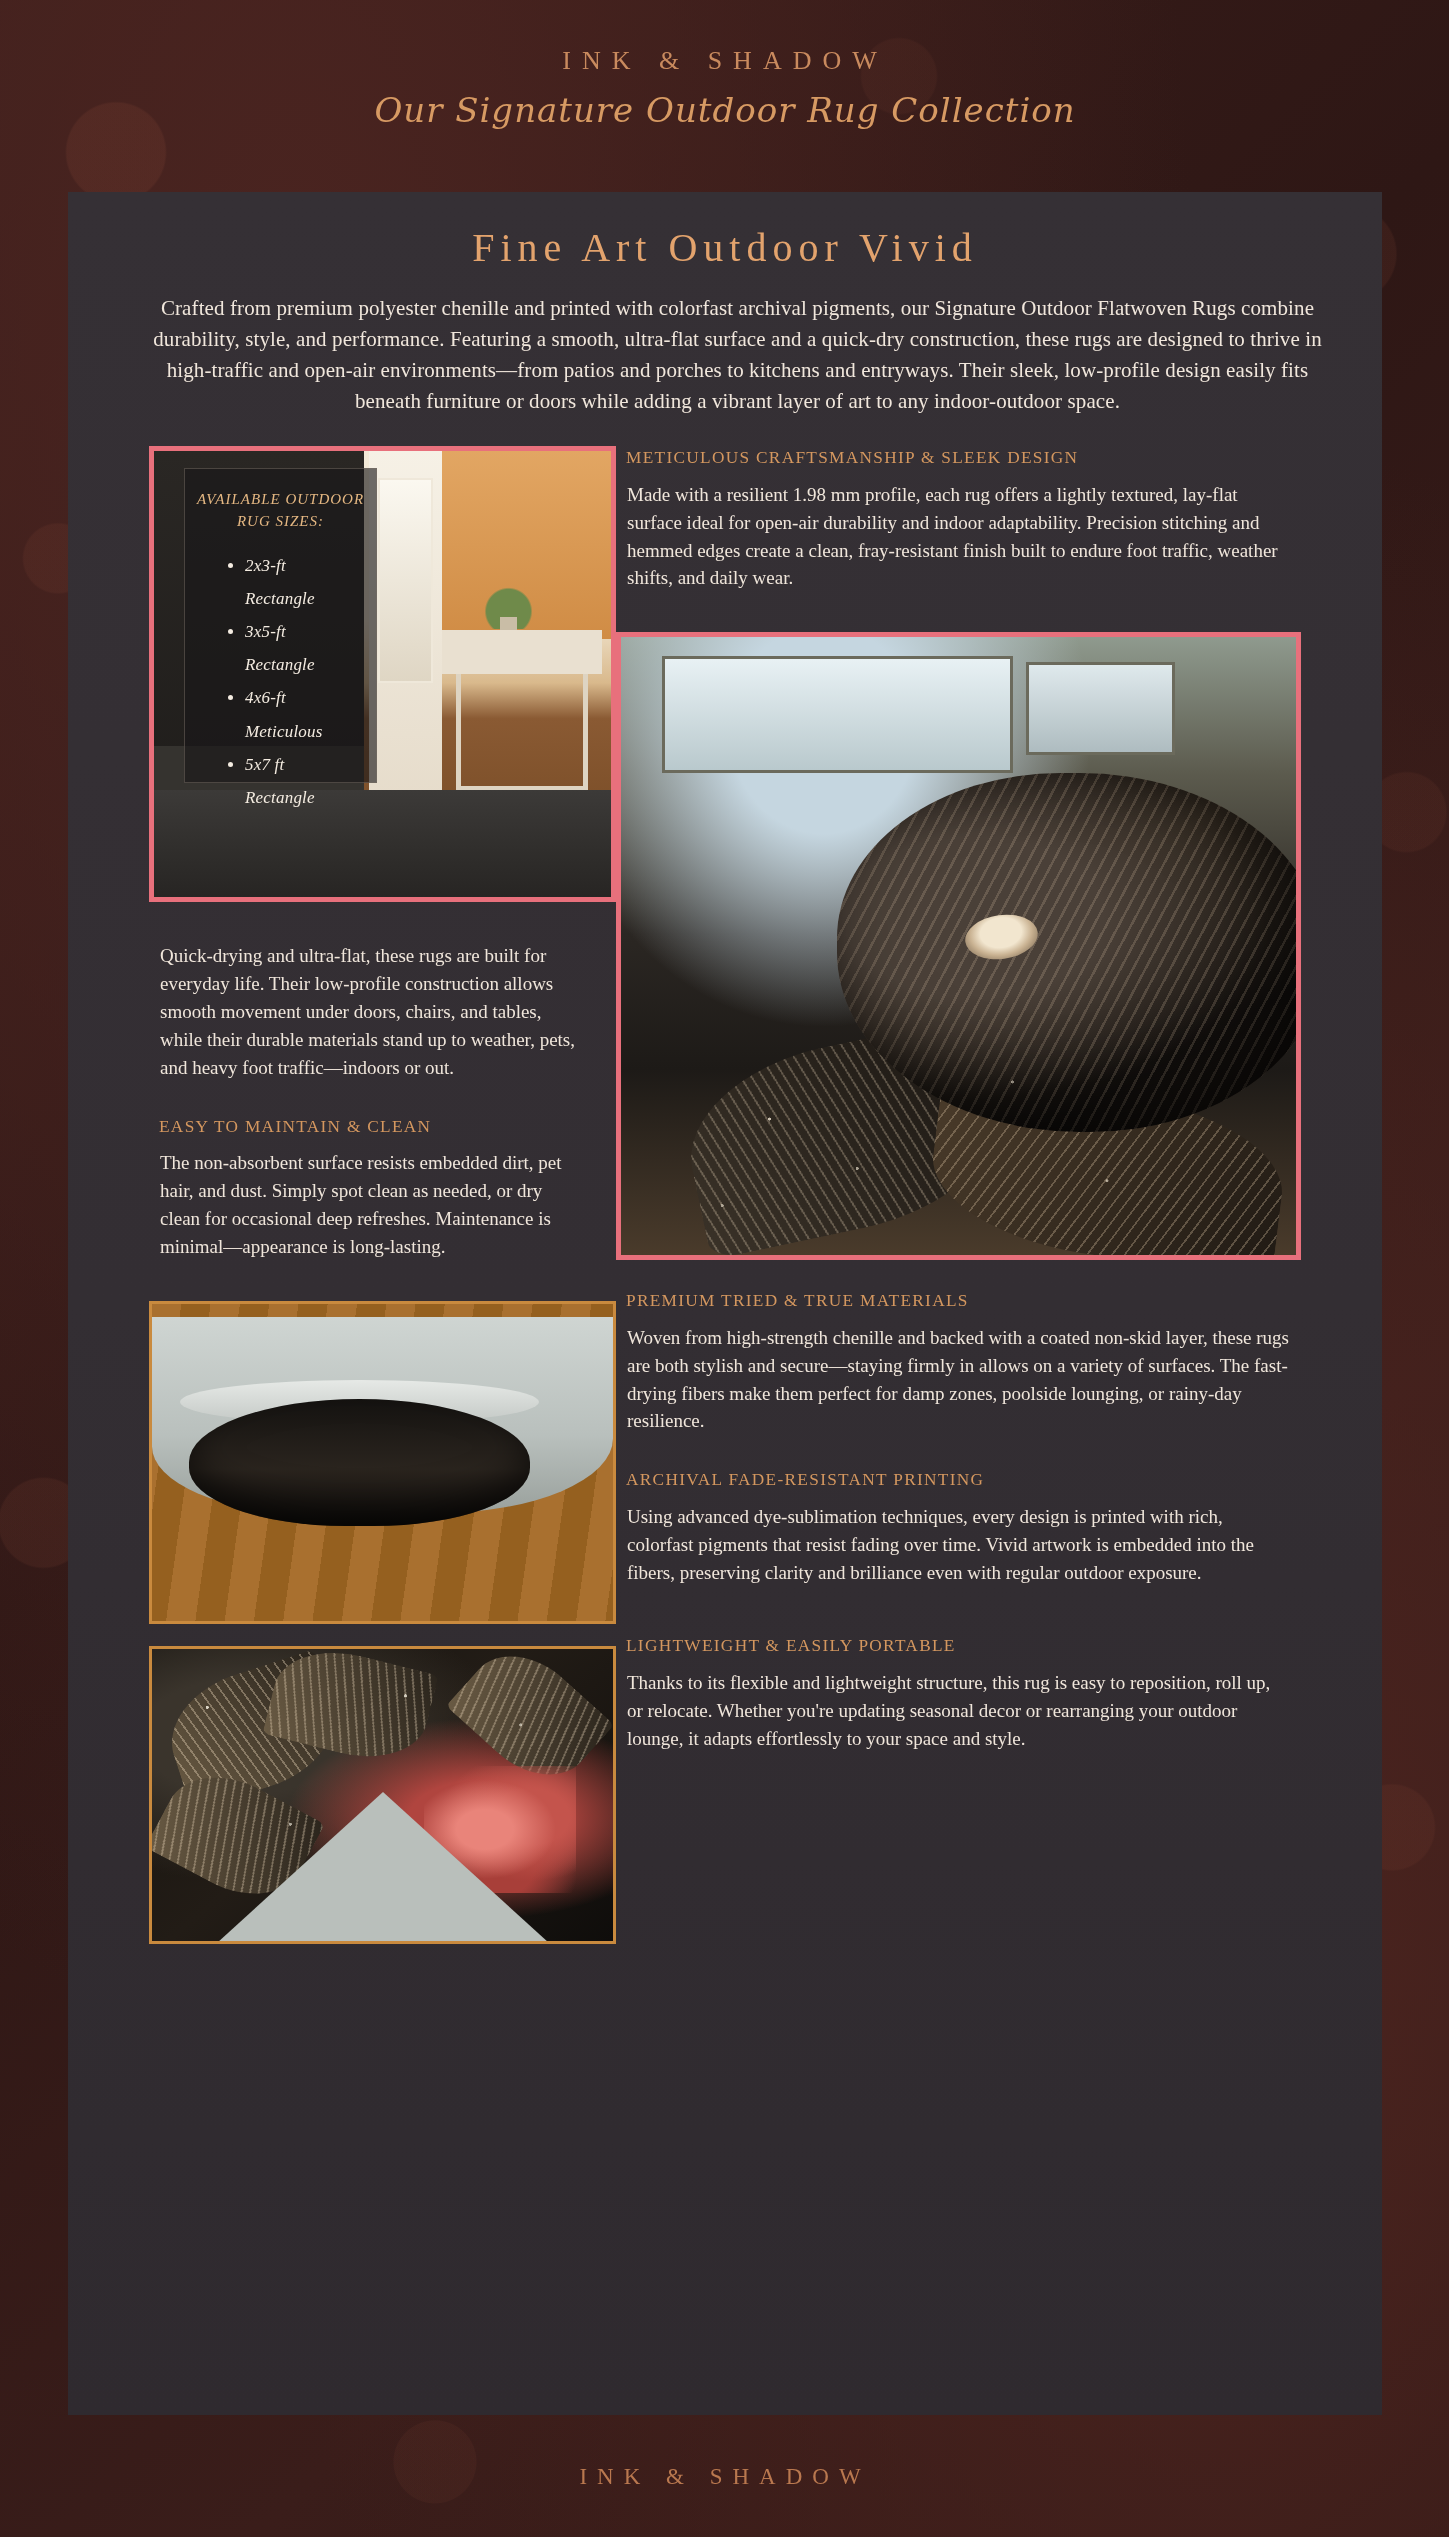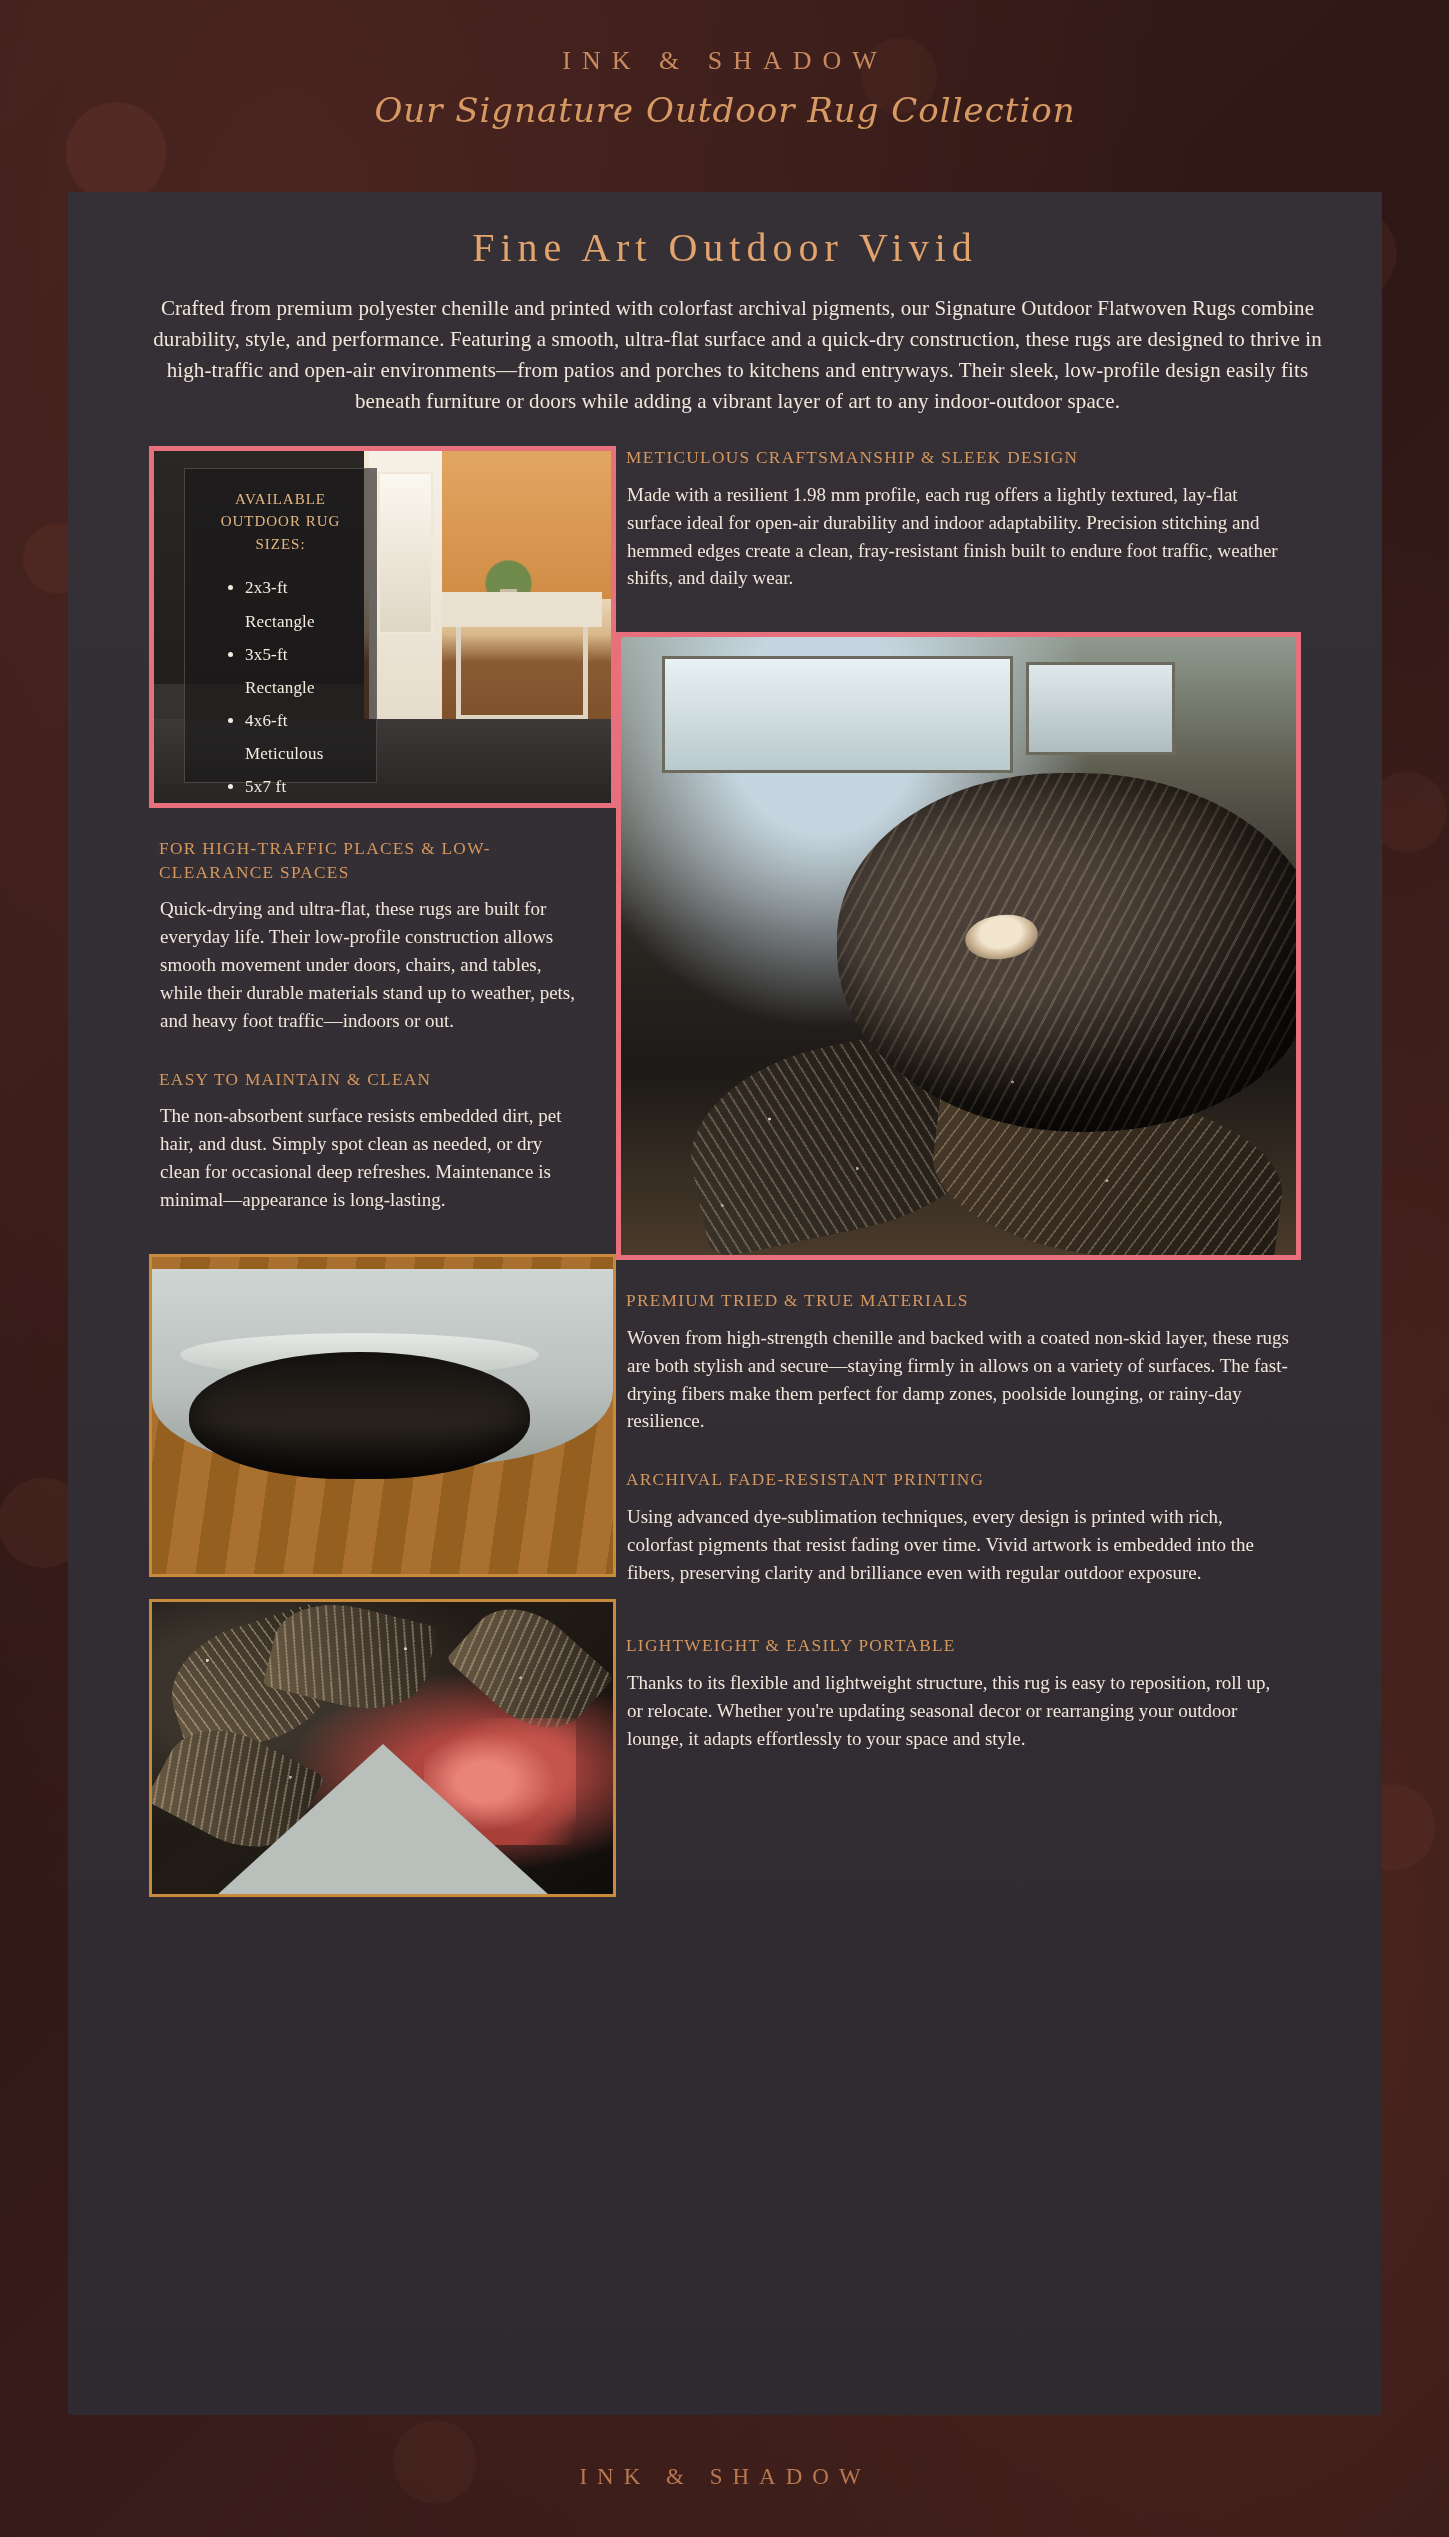--- a/index.html
+++ b/index.html
@@ -131,24 +131,25 @@
   
   .frame {
     position: relative;
     overflow: hidden;
   }
   .frame.pink { border: 5px solid #e8707c; }
   .frame.gold { border: 3.4px solid #c98a3e; }
 
   
   .img-door {
-    width: 467px; height: 362px;
+    width: 467px; height: 456px;
     background:
       linear-gradient(180deg,#f3ead8 0%, #efe2cb 38%, #d9b98c 52%, #8a5a33 60%, #6f451f 100%);
     position: relative;
+    font-style: italic;
   }
   .img-door .wall-left {
     position:absolute; left:0; top:0; width:46%; height:100%;
     background: linear-gradient(180deg,#2a2724 0%,#1d1b19 100%);
   }
   .img-door .doorframe {
     position:absolute; left:47%; top:0; width:16%; height:78%;
     background: linear-gradient(180deg,#f6f1e6,#e6dccb);
   }
   .img-door .window {
@@ -404,21 +405,20 @@
                 <li>2x3-ft Rectangle</li>
                 <li>3x5-ft Rectangle</li>
                 <li>4x6-ft Meticulous</li>
                 <li>5x7 ft Rectangle</li>
               </ul>
             </div>
           </div>
 
           <div class="gap-md"></div>
 
-          <h2 class="sec-head">For High-Traffic Places &amp; Low-Clearance Spaces</h2>
           <p class="body-txt">Quick-drying and ultra-flat, these rugs are built for everyday life. Their low-profile construction allows smooth movement under doors, chairs, and tables, while their durable materials stand up to weather, pets, and heavy foot traffic—indoors or out.</p>
 
           <div class="gap-sm"></div>
 
           <h2 class="sec-head">Easy to Maintain &amp; Clean</h2>
           <p class="body-txt">The non-absorbent surface resists embedded dirt, pet hair, and dust. Simply spot clean as needed, or dry clean for occasional deep refreshes. Maintenance is minimal—appearance is long-lasting.</p>
 
           <div class="gap-md"></div>
 
           <div class="frame gold img-corner">

